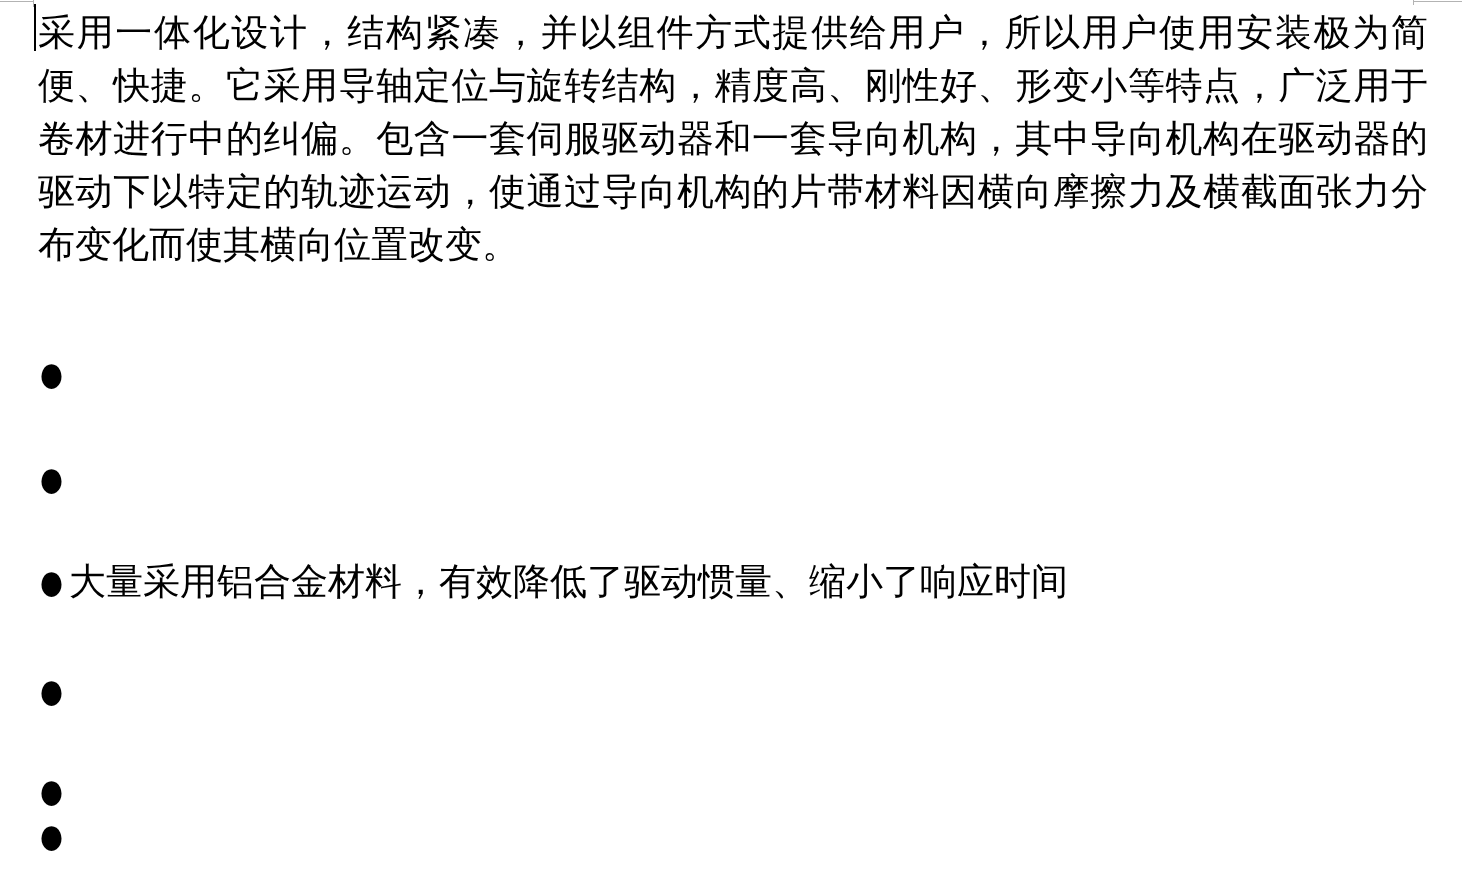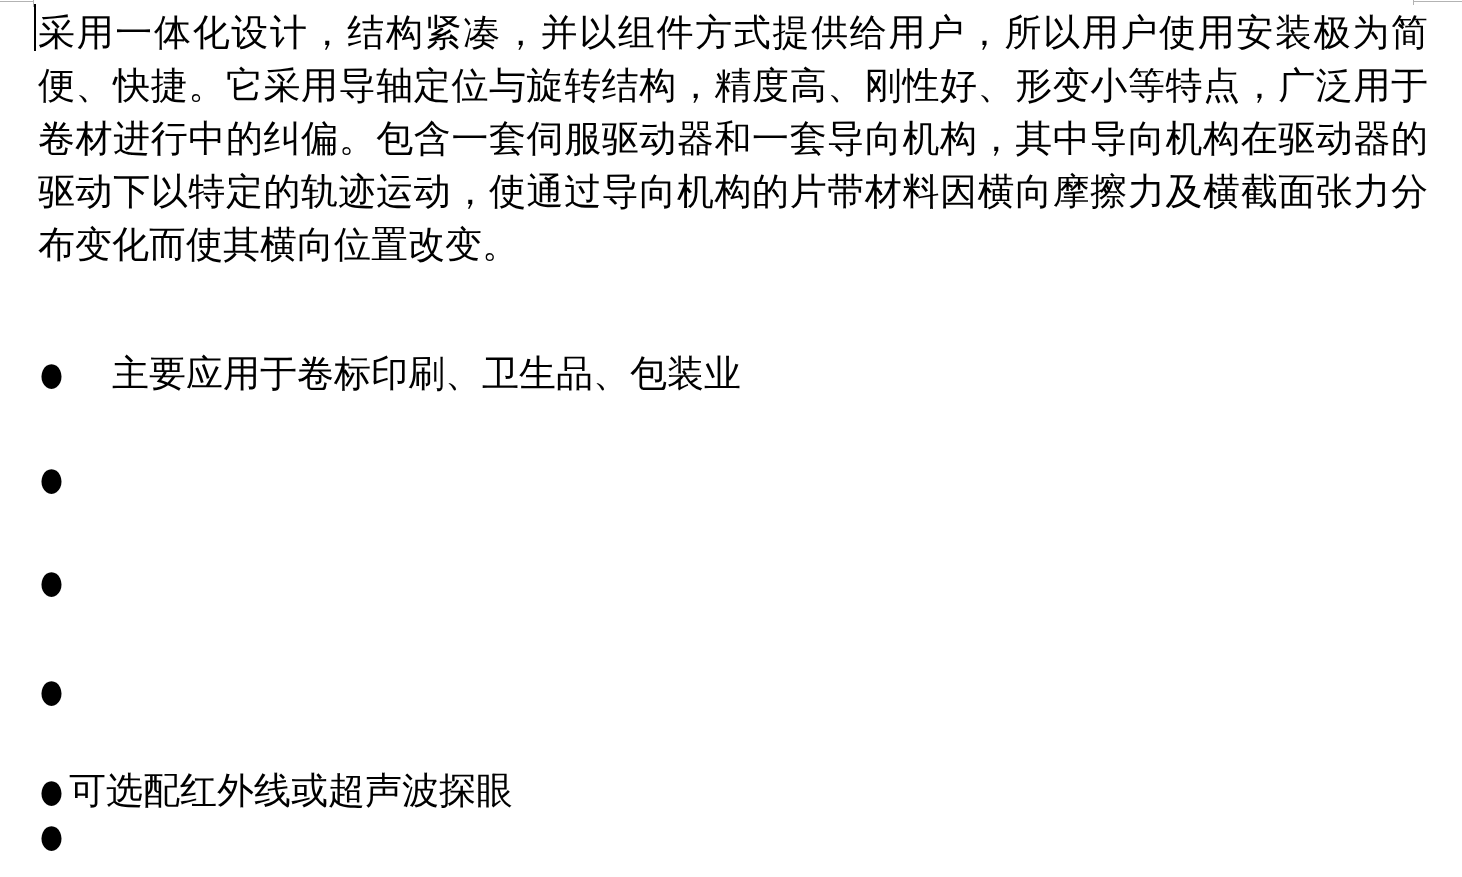--- a/index.html
+++ b/index.html
@@ -83,38 +83,37 @@
   <div class="mark mark-tr-v"></div>
 
   <div class="caret"></div>
 
   <div class="content">
 
     <div class="paragraph">采用一体化设计，结构紧凑，并以组件方式提供给用户，所以用户使用安装极为简便、快捷。它采用导轴定位与旋转结构，精度高、刚性好、形变小等特点，广泛用于卷材进行中的纠偏。包含一套伺服驱动器和一套导向机构，其中导向机构在驱动器的驱动下以特定的轨迹运动，使通过导向机构的片带材料因横向摩擦力及横截面张力分布变化而使其横向位置改变。</div>
 
     <div class="bullet-item wide-gap">
       <span class="bullet">●</span>
-      <span class="bullet-text">主要应用于卷标印刷、卫生品、包装业</span>
+    </div>
+
+    <div class="bullet-item">
+      <span class="bullet">●</span>
+    </div>
+
+    <div class="bullet-item">
+      <span class="bullet">●</span>
+      <span class="bullet-text">大量采用铝合金材料，有效降低了驱动惯量、缩小了响应时间</span>
     </div>
 
     <div class="bullet-item">
       <span class="bullet">●</span>
     </div>
 
     <div class="bullet-item">
       <span class="bullet">●</span>
     </div>
 
     <div class="bullet-item">
       <span class="bullet">●</span>
     </div>
 
-    <div class="bullet-item">
-      <span class="bullet">●</span>
-      <span class="bullet-text">可选配红外线或超声波探眼</span>
-    </div>
-
-    <div class="bullet-item">
-      <span class="bullet">●</span>
-    </div>
-
   </div>
 </div>
 
 </body></html>

